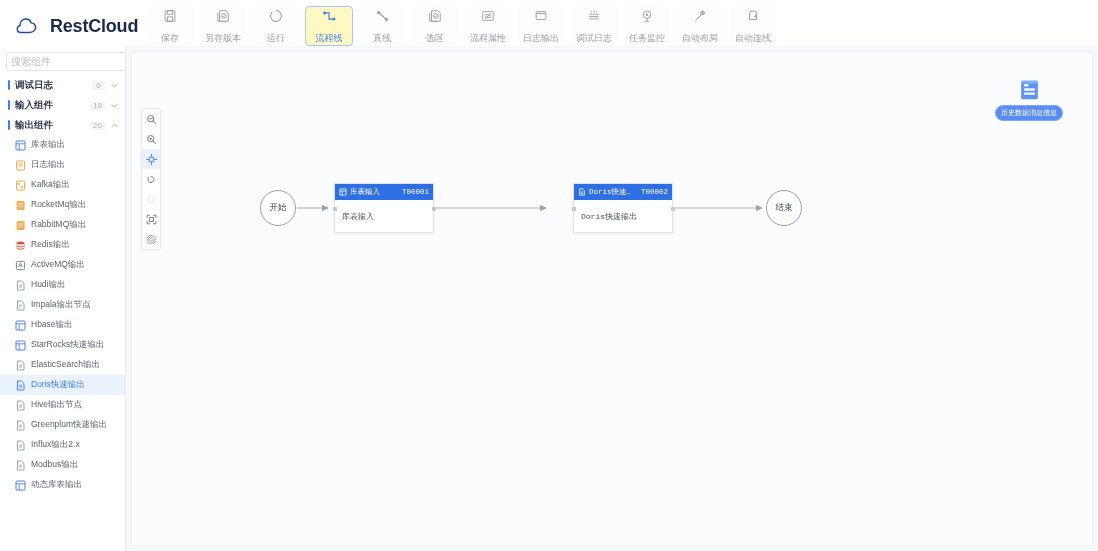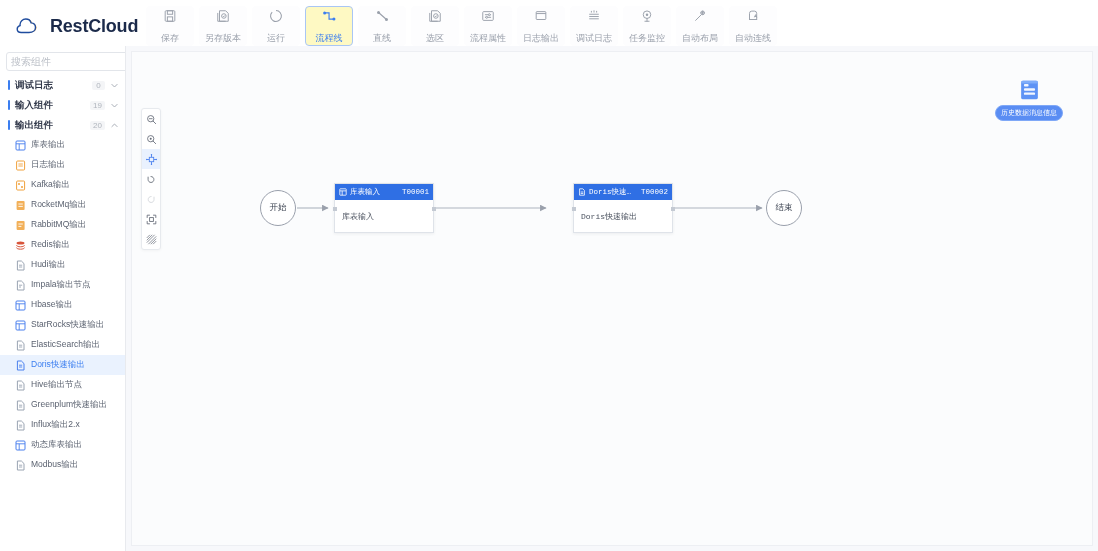--- a/index.html
+++ b/index.html
@@ -449,20 +449,29 @@
             <ellipse cx="5.5" cy="3" rx="4" ry="1.6" fill="#d8543a"></ellipse>
             <path d="M1.5 5.2c0 .9 1.8 1.6 4 1.6s4-.7 4-1.6" stroke="#d8543a" stroke-width="1" fill="none"></path>
             <path d="M1.5 7.6c0 .9 1.8 1.6 4 1.6s4-.7 4-1.6" stroke="#d8543a" stroke-width="1" fill="none"></path>
           </svg>
         </span>
         <span class="comp-label">Redis输出</span>
       </div>
       <div class="comp-item">
         <span class="comp-ic">
           <svg width="11" height="11" viewBox="0 0 11 11">
+            <rect x="1.4" y="1.4" width="8.2" height="8.2" rx="1" fill="none" stroke="#7b8794" stroke-width="1"></rect>
+            <path d="M3.4 7l2-4 2 4M4.2 5.9h2.6" stroke="#7b8794" stroke-width="0.9" fill="none"></path>
+          </svg>
+        </span>
+        <span class="comp-label">ActiveMQ输出</span>
+      </div>
+      <div class="comp-item">
+        <span class="comp-ic">
+          <svg width="11" height="11" viewBox="0 0 11 11">
             <path d="M2.4 1h4l2.6 2.6V10H2.4z" fill="none" stroke="#9aa4b2" stroke-width="1"></path>
             <path d="M4 5.2h3.2M4 7h3.2" stroke="#9aa4b2" stroke-width="0.9"></path>
           </svg>
         </span>
         <span class="comp-label">Hudi输出</span>
       </div>
       <div class="comp-item">
         <span class="comp-ic">
           <svg width="11" height="11" viewBox="0 0 11 11">
             <path d="M2.4 1h4l2.6 2.6V10H2.4z" fill="none" stroke="#9aa4b2" stroke-width="1"></path>
@@ -530,34 +539,34 @@
           <svg width="11" height="11" viewBox="0 0 11 11">
             <path d="M2.4 1h4l2.6 2.6V10H2.4z" fill="none" stroke="#9aa4b2" stroke-width="1"></path>
             <path d="M4 5.2h3.2M4 7h3.2" stroke="#9aa4b2" stroke-width="0.9"></path>
           </svg>
         </span>
         <span class="comp-label">Influx输出2.x</span>
       </div>
       <div class="comp-item">
         <span class="comp-ic">
           <svg width="11" height="11" viewBox="0 0 11 11">
+            <path d="M2.4 1h4l2.6 2.6V10H2.4z" fill="none" stroke="#9aa4b2" stroke-width="1"></path>
+            <path d="M4 5.2h3.2M4 7h3.2" stroke="#9aa4b2" stroke-width="0.9"></path>
+          </svg>
+        </span>
+        <span class="comp-label">Modbus输出</span>
+      </div>
+      <div class="comp-item">
+        <span class="comp-ic">
+          <svg width="11" height="11" viewBox="0 0 11 11">
             <rect x="1" y="1" width="9" height="9" rx="1" fill="none" stroke="#4a80ee" stroke-width="1"></rect>
             <path d="M1 3.8h9M4.2 3.8V10" stroke="#4a80ee" stroke-width="0.9"></path>
           </svg>
         </span>
         <span class="comp-label">动态库表输出</span>
-      </div>
-      <div class="comp-item">
-        <span class="comp-ic">
-          <svg width="11" height="11" viewBox="0 0 11 11">
-            <path d="M2.4 1h4l2.6 2.6V10H2.4z" fill="none" stroke="#9aa4b2" stroke-width="1"></path>
-            <path d="M4 5.2h3.2M4 7h3.2" stroke="#9aa4b2" stroke-width="0.9"></path>
-          </svg>
-        </span>
-        <span class="comp-label">Modbus输出</span>
       </div>
     </div>
 </div>
 
 <div class="canvas-area">
   <div class="canvas-inner">
 
     <div class="canvas-tools">
       <div class="ct-btn">
         <svg width="11" height="11" viewBox="0 0 14 14" fill="none" stroke="currentColor" stroke-width="1.1">

